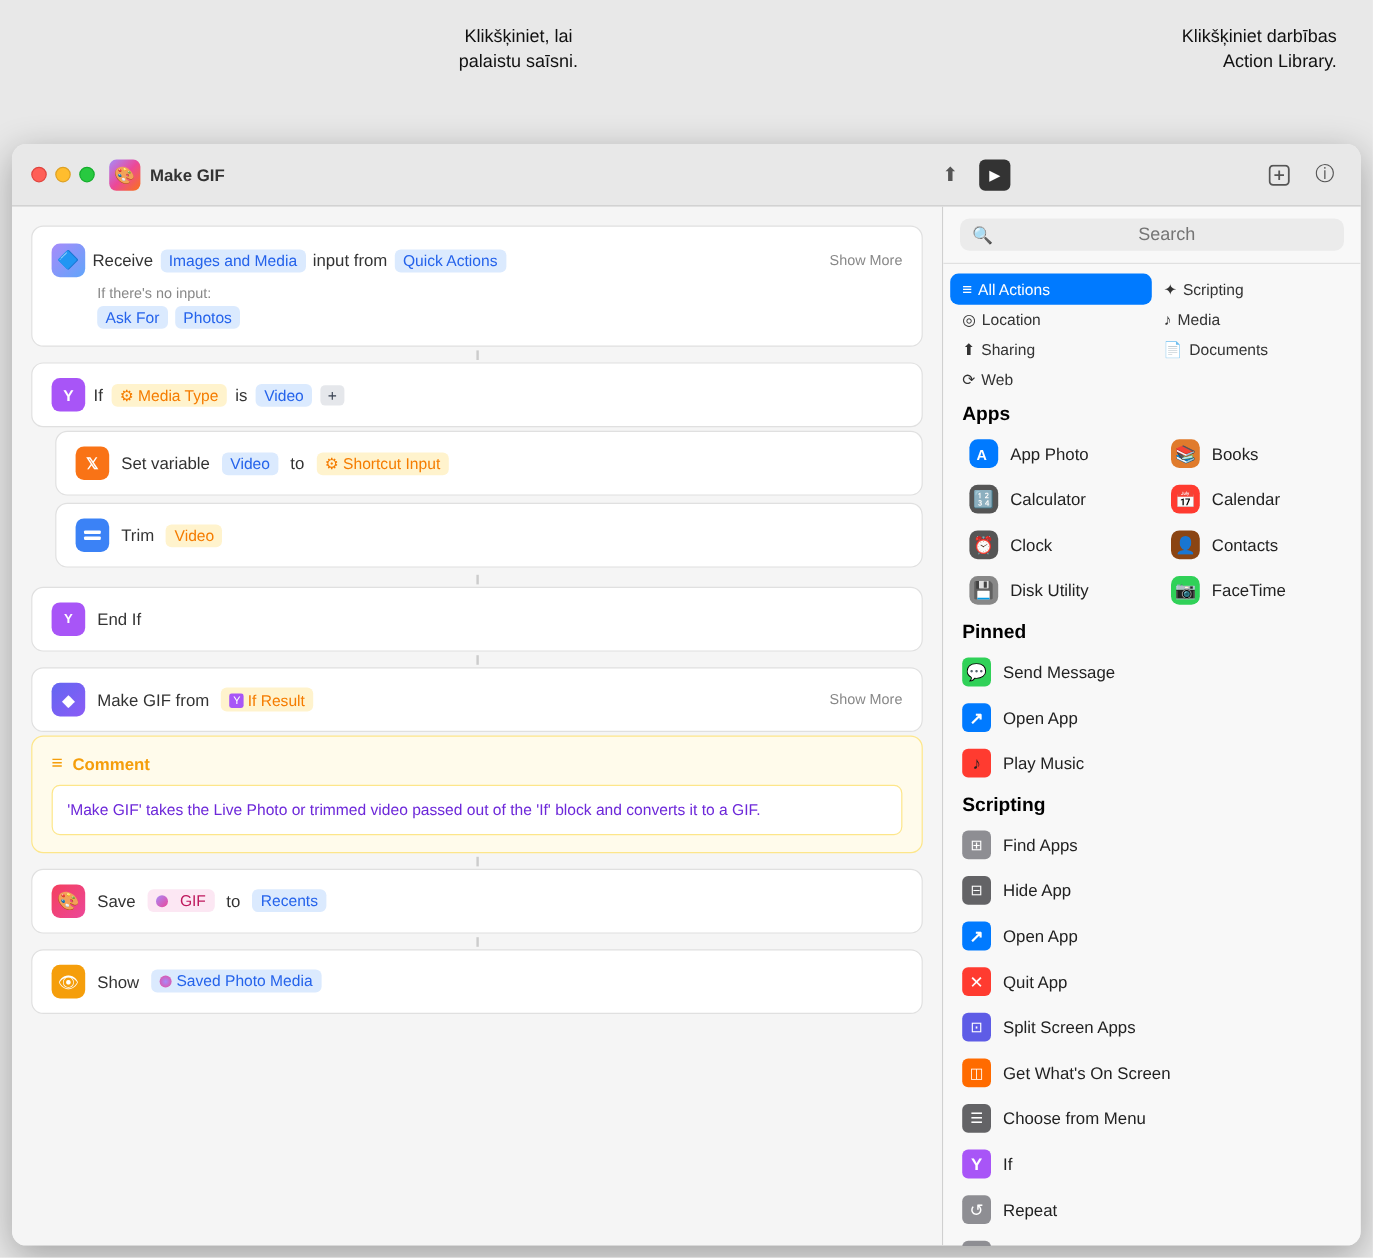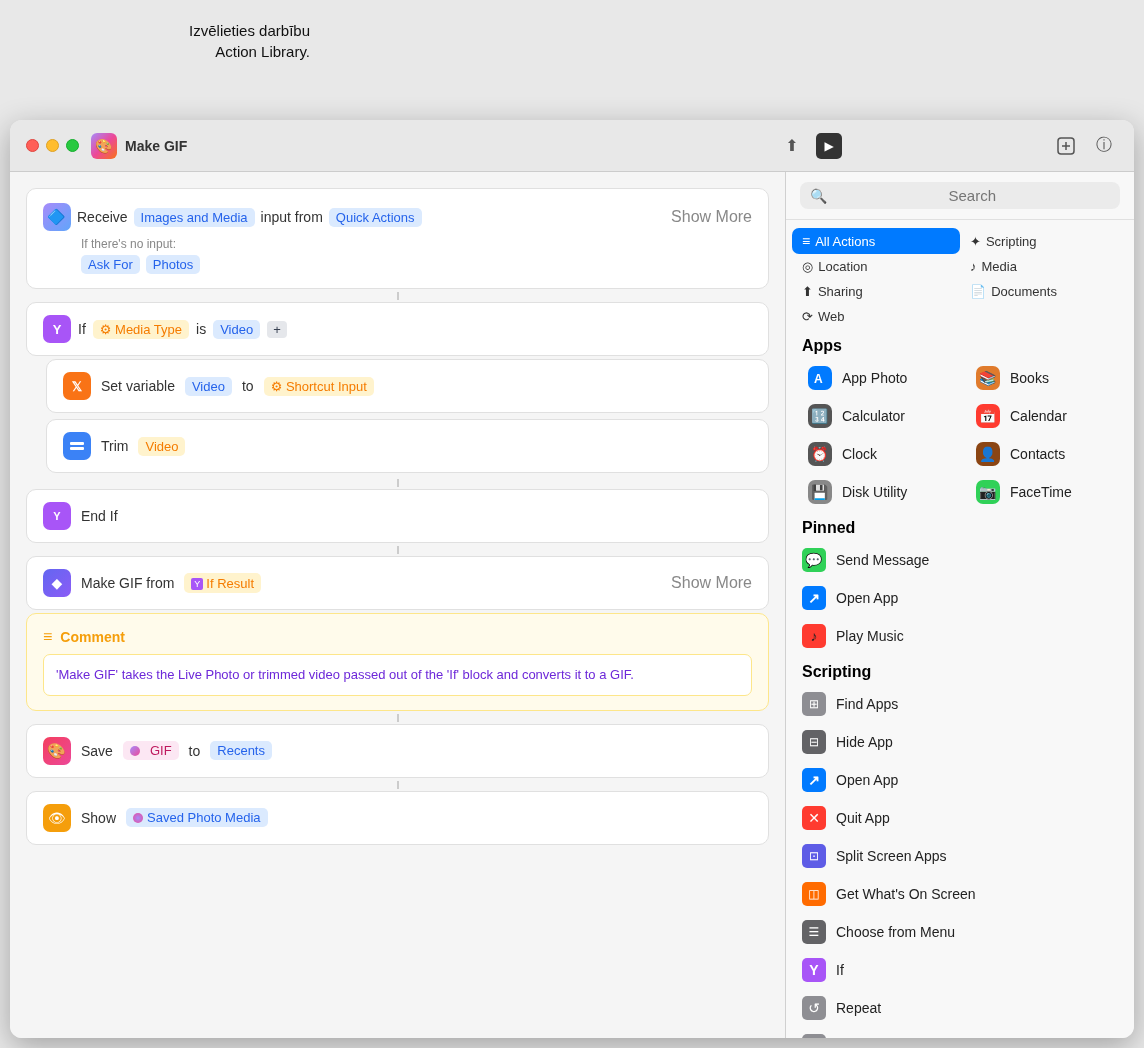--- a/index.html
+++ b/index.html
@@ -162,21 +162,21 @@
       align-items: center;
       gap: 10px;
       font-size: 14px;
       color: #333;
     }
     .show-more {
       position: absolute;
       right: 14px;
       top: 50%;
       transform: translateY(-50%);
-      font-size: 16px;
+      font-size: 12px;
       color: #888;
       cursor: pointer;
     }
 
     
     .receive-block {
       background: white;
       border-radius: 10px;
       padding: 14px 16px;
       margin-bottom: 3px;
@@ -486,22 +486,26 @@
 
     
     .pinned-send { background: #30d158; }
     .pinned-open { background: #007aff; }
     .pinned-music { background: #ff3b30; }
   </style>
 </head>
 <body>
 
 <div class="annotation-area">
+  <div class="annotation-center">
+    <span style="white-space:pre-line">Klikšķiniet, lai
+palaistu saīsni.</span>
+  </div>
   <div class="annotation-right">
-    <span style="white-space:pre-line">Izvēlieties darbību
+    <span style="white-space:pre-line">Klikšķiniet darbības
 Action Library.</span>
   </div>
 </div>
 
 <div class="window">
 
   <div class="titlebar">
     <div class="traffic-lights">
       <div class="traffic-light tl-red"></div>
       <div class="traffic-light tl-yellow"></div>

